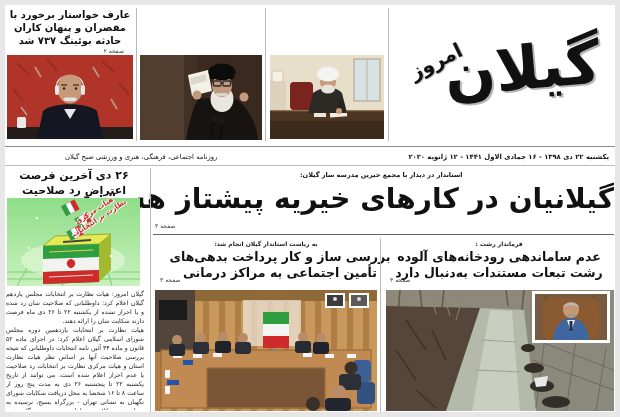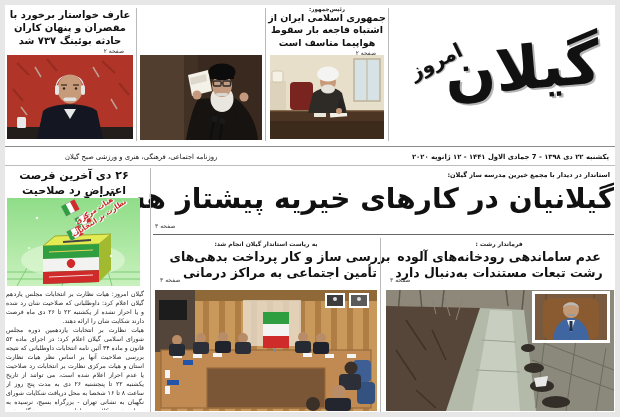--- a/index.html
+++ b/index.html
@@ -7,21 +7,21 @@
         font-family:"DejaVu Sans",sans-serif;direction:rtl;color:#111;}
   .abs{position:absolute;}
   .vline{position:absolute;width:1px;background:#b9b9b9;}
   .hline{position:absolute;height:1px;background:#9a9a9a;}
   .frame{position:absolute;background:#e7e7e7;}
   .kicker{font-size:6px;font-weight:bold;text-align:center;color:#1a1a1a;}
   .pref{font-size:6px;color:#333;text-align:right;padding-right:10px;}
   .h-top{font-weight:bold;text-align:center;line-height:1.3;}
   .art-left-h{font-size:10px;}
   .art-mid-h,.art-right-h{font-size:9.5px;}
-  .lead-kicker{font-size:6.5px;font-weight:bold;text-align:right;}
+  .lead-kicker{font-size:6.5px;font-weight:bold;text-align:left;}
   .lead-headline{font-size:28px;font-weight:800;text-align:center;white-space:nowrap;
                  letter-spacing:-0.5px;}
   .col-headline{font-size:12.5px;font-weight:bold;text-align:center;line-height:1.3;}
   .lc-headline{font-size:11px;font-weight:bold;text-align:center;line-height:1.35;}
   .lc-body{font-size:6.2px;line-height:1.45;text-align:justify;white-space:pre-line;color:#222;}
   .stamp{position:absolute;font-size:7px;font-weight:bold;color:#c22;text-align:center;
          line-height:1.25;white-space:pre-line;transform:rotate(-33deg);
          text-shadow:0 0 2px #fff,1px 1px 0 #fff,-1px -1px 0 #fff;}
   .logo-main{position:absolute;font-size:60px;font-weight:800;transform:rotate(-5deg);
              text-shadow:2px 2px 0 #b5b5b5;}
@@ -96,25 +96,20 @@
     <rect x="76" y="38" width="12" height="3" rx="1.5" fill="#d9d6cf"></rect>
     <g stroke="#0e0e0e" stroke-width="2">
       <line x1="70" y1="85" x2="74" y2="66"></line>
         <line x1="80" y1="85" x2="82" y2="68"></line>
     </g>
     <circle cx="74.5" cy="64" r="3" fill="#1a1a1a"></circle>
       <circle cx="82.5" cy="66" r="3" fill="#1a1a1a"></circle>
   </svg>
   <div class="vline" style="left:265px;top:8px;height:133px;"></div>
 
-  <div class="abs" style="left:268px;top:6px;width:118px;">
-    <div class="kicker" style="font-size:5.6px;">رئیس‌جمهور:</div>
-    <div class="h-top art-right-h">جمهوری اسلامی ایران از اشتباه فاجعه بار سقوط هواپیما متاسف است</div>
-    <div class="pref">صفحه ۲</div>
-  </div>
   <svg class="abs" style="left:270px;top:55px;" width="114" height="84" viewBox="0 0 114 84">
     <rect width="114" height="84" fill="#e8dfca"></rect>
     <rect x="84" y="4" width="26" height="42" fill="#d7e2e4" stroke="#bdb29a" stroke-width="1.5"></rect>
     <line x1="97" y1="4" x2="97" y2="46" stroke="#bdb29a" stroke-width="1"></line>
     <rect x="0" y="26" width="16" height="30" fill="#ddd3bc"></rect>
     <rect x="2" y="16" width="11" height="11" rx="2" fill="#f5f1e5" stroke="#c9bfa6" stroke-width="0.8"></rect>
     <rect x="20" y="27" width="23" height="28" rx="4" fill="#7a2420"></rect>
     <rect x="0" y="56" width="114" height="28" fill="#4c3523"></rect>
     <rect x="0" y="66" width="114" height="18" fill="#3c2a1b"></rect>
     <line x1="0" y1="56" x2="114" y2="56" stroke="#6a4c30" stroke-width="1.5"></line>
@@ -129,21 +124,21 @@
   </svg>
   <div class="vline" style="left:388px;top:8px;height:133px;"></div>
 
   <div class="abs" style="left:392px;top:7px;width:222px;height:134px;">
     <div class="logo-sub" style="left:16px;top:42px;">امروز</div>
     <div class="logo-main" style="right:14px;top:26px;">گیلان</div>
   </div>
 
   <div class="hline" style="left:5px;top:146px;width:610px;background:#8c8c8c;"></div>
   <div class="infobar" style="left:5px;top:149px;width:610px;height:15px;padding:0 6px 0 60px;box-sizing:border-box;">
-    <span class="it">یکشنبه ۲۲ دی ۱۳۹۸ - 7 جمادی الاول ۱۴۴۱ - ۱۲ ژانویه ۲۰۲۰</span>
+    <span class="it">یکشنبه ۲۲ دی ۱۳۹۸ - ۱۶ جمادی الاول ۱۴۴۱ - ۱۲ ژانویه ۲۰۲۰</span>
     <span class="it mid">روزنامه اجتماعی، فرهنگی، هنری و ورزشی صبح گیلان</span>
   </div>
   <div class="hline" style="left:5px;top:165px;width:610px;background:#bdbdbd;"></div>
 
   <div class="abs lead-kicker" style="left:300px;top:171px;width:310px;">استاندار در دیدار با مجمع خیرین مدرسه ساز گیلان:</div>
   <div class="abs lead-headline" style="left:153px;top:182px;width:461px;">گیلانیان در کارهای خیریه پیشتاز هستند</div>
   <div class="abs" style="left:155px;top:222px;font-size:6px;color:#333;">صفحه ۳</div>
   <div class="hline" style="left:153px;top:234px;width:461px;background:#666;"></div>
 
   <div class="vline" style="left:150px;top:168px;height:244px;"></div>

